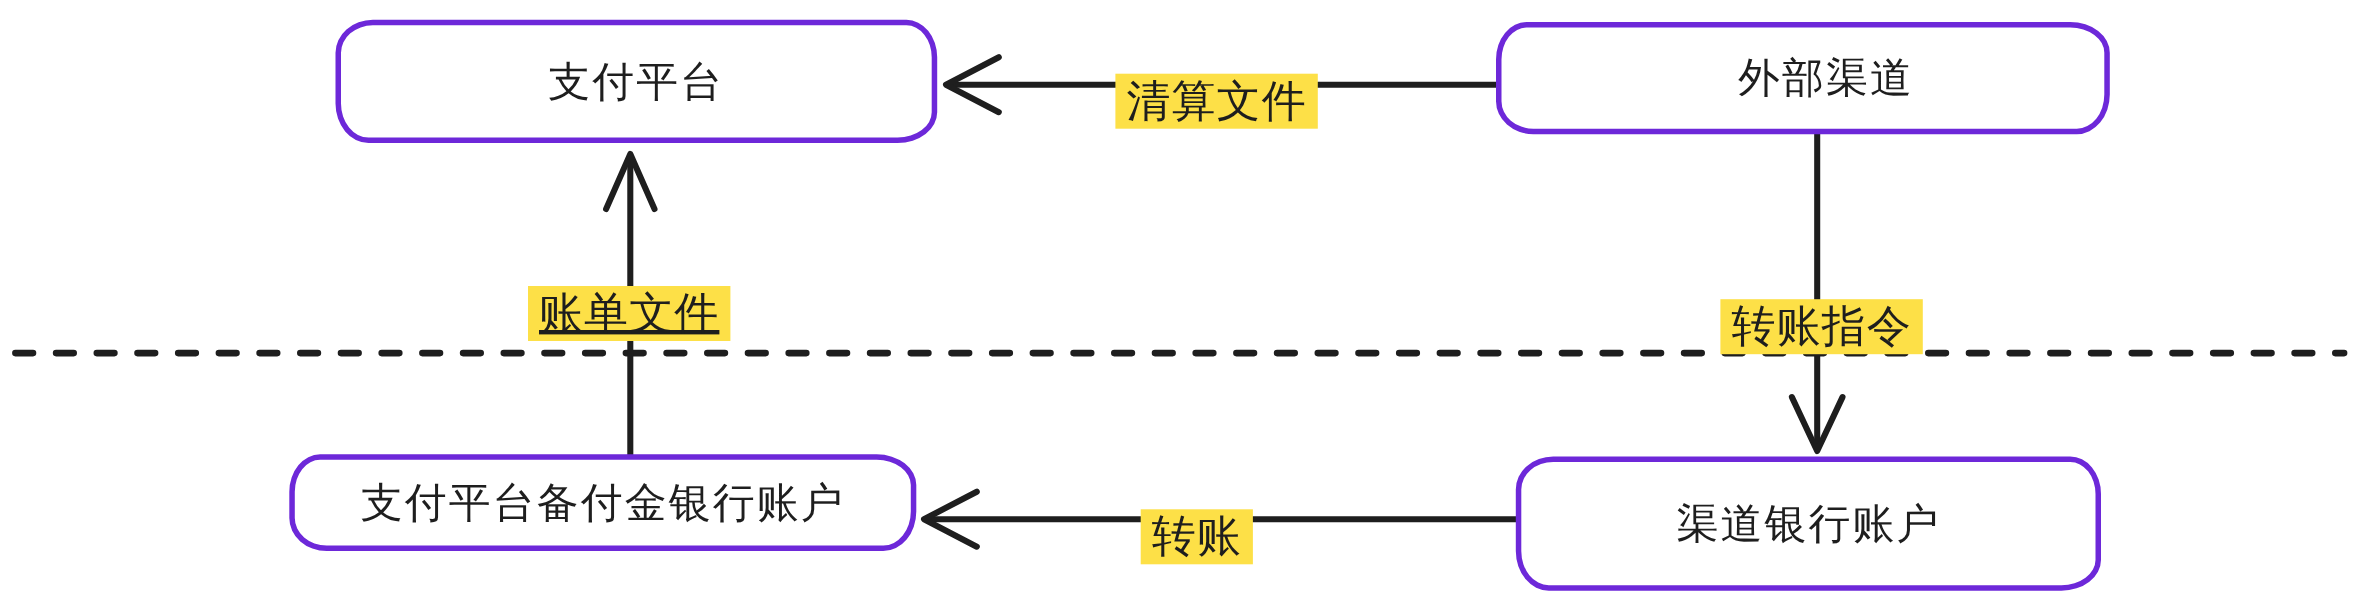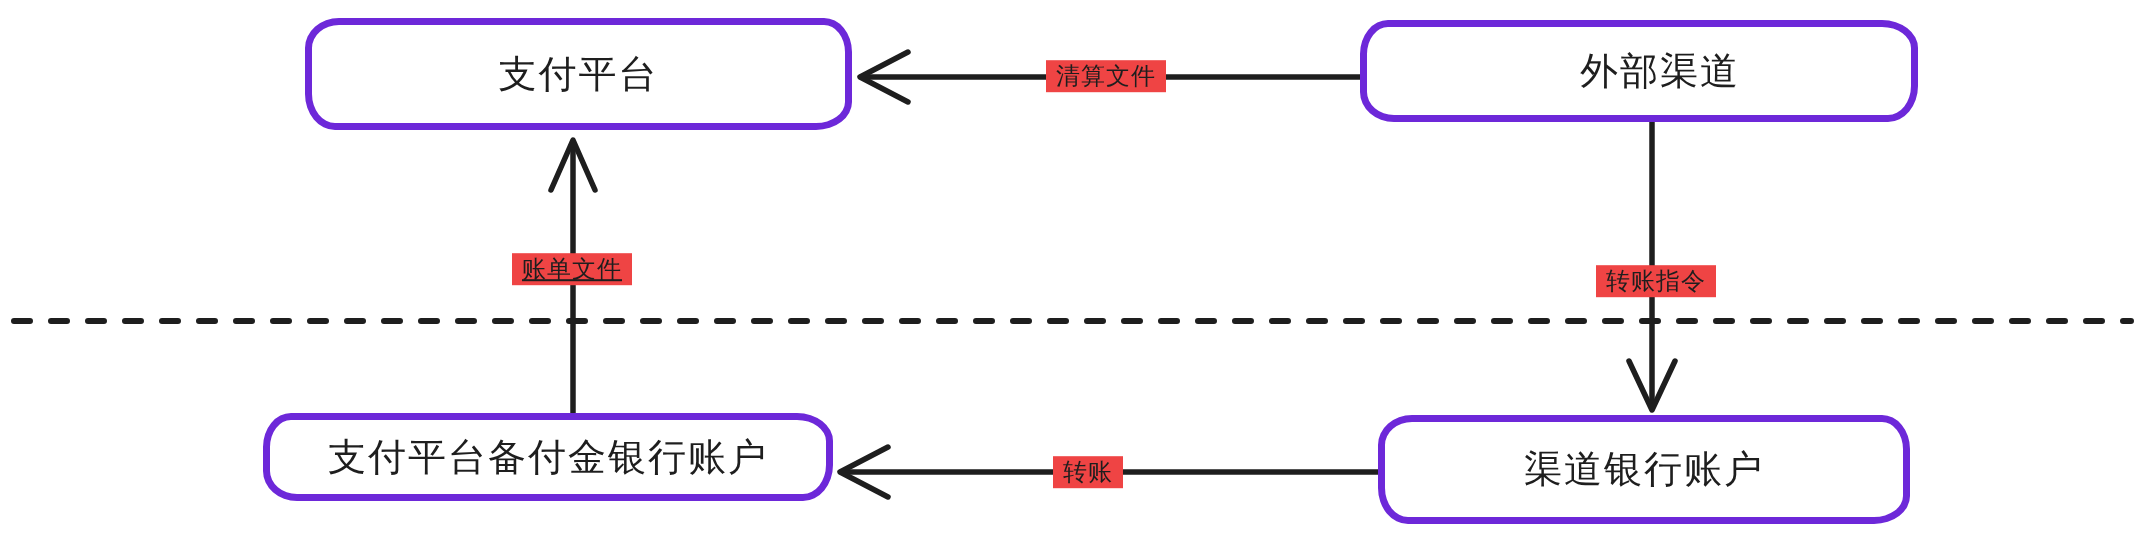--- a/index.html
+++ b/index.html
@@ -30,43 +30,44 @@
     stroke-linecap: round;
     stroke-linejoin: round;
     fill: none;
   }
   #connector-layer .divider {
     stroke-width: 6;
     stroke-dasharray: 16 21;
   }
   .node {
     position: absolute;
-    border: 7px solid #6d28d9;
+    border: 5px solid #6d28d9;
     background: #ffffff;
     display: flex;
     align-items: center;
     justify-content: center;
     box-sizing: border-box;
   }
   .node.r1 { border-radius: 34px 28px 36px 30px / 30px 34px 28px 36px; }
   .node.r2 { border-radius: 28px 36px 30px 34px / 34px 28px 36px 30px; }
   .node-label {
     font-size: 38px;
     letter-spacing: 2px;
     white-space: nowrap;
   }
   .edge-label {
     position: absolute;
     transform: translate(-50%, -50%);
-    background: #ef4444;
+    background: #fde047;
     padding: 2px 10px;
-    font-size: 24px;
+    font-size: 40px;
     letter-spacing: 1px;
     white-space: nowrap;
     line-height: 1.15;
+    margin-top: 16px;
   }
 </style>
 </head>
 <body>
 
 <div id="canvas">
 
   <svg id="connector-layer" viewBox="0 0 2155 553" xmlns="http://www.w3.org/2000/svg">
 
     <line class="divider" x1="14" y1="321" x2="2131" y2="321"></line>
@@ -89,21 +90,21 @@
   </div>
 
   <div class="node r2" style="left:1360px; top:20px; width:558px; height:102px;padding-left:42px;">
     <span class="node-label">外部渠道</span>
   </div>
 
   <div class="node r2" style="left:263px; top:413px; width:570px; height:88px;">
     <span class="node-label">支付平台备付金银行账户</span>
   </div>
 
-  <div class="node r1" style="left:1378px; top:415px; width:532px; height:109px;">
+  <div class="node r1" style="left:1378px; top:415px; width:532px; height:122px;">
     <span class="node-label">渠道银行账户</span>
   </div>
 
   <div class="edge-label" style="left:1106px; top:76px;">清算文件</div>
 
   <div class="edge-label" style="left:1656px; top:281px;">转账指令</div>
 
   <div class="edge-label" style="left:1088px; top:472px;">转账</div>
 
   <div class="edge-label" style="left:572px; top:269px;text-decoration:underline;">账单文件</div>

